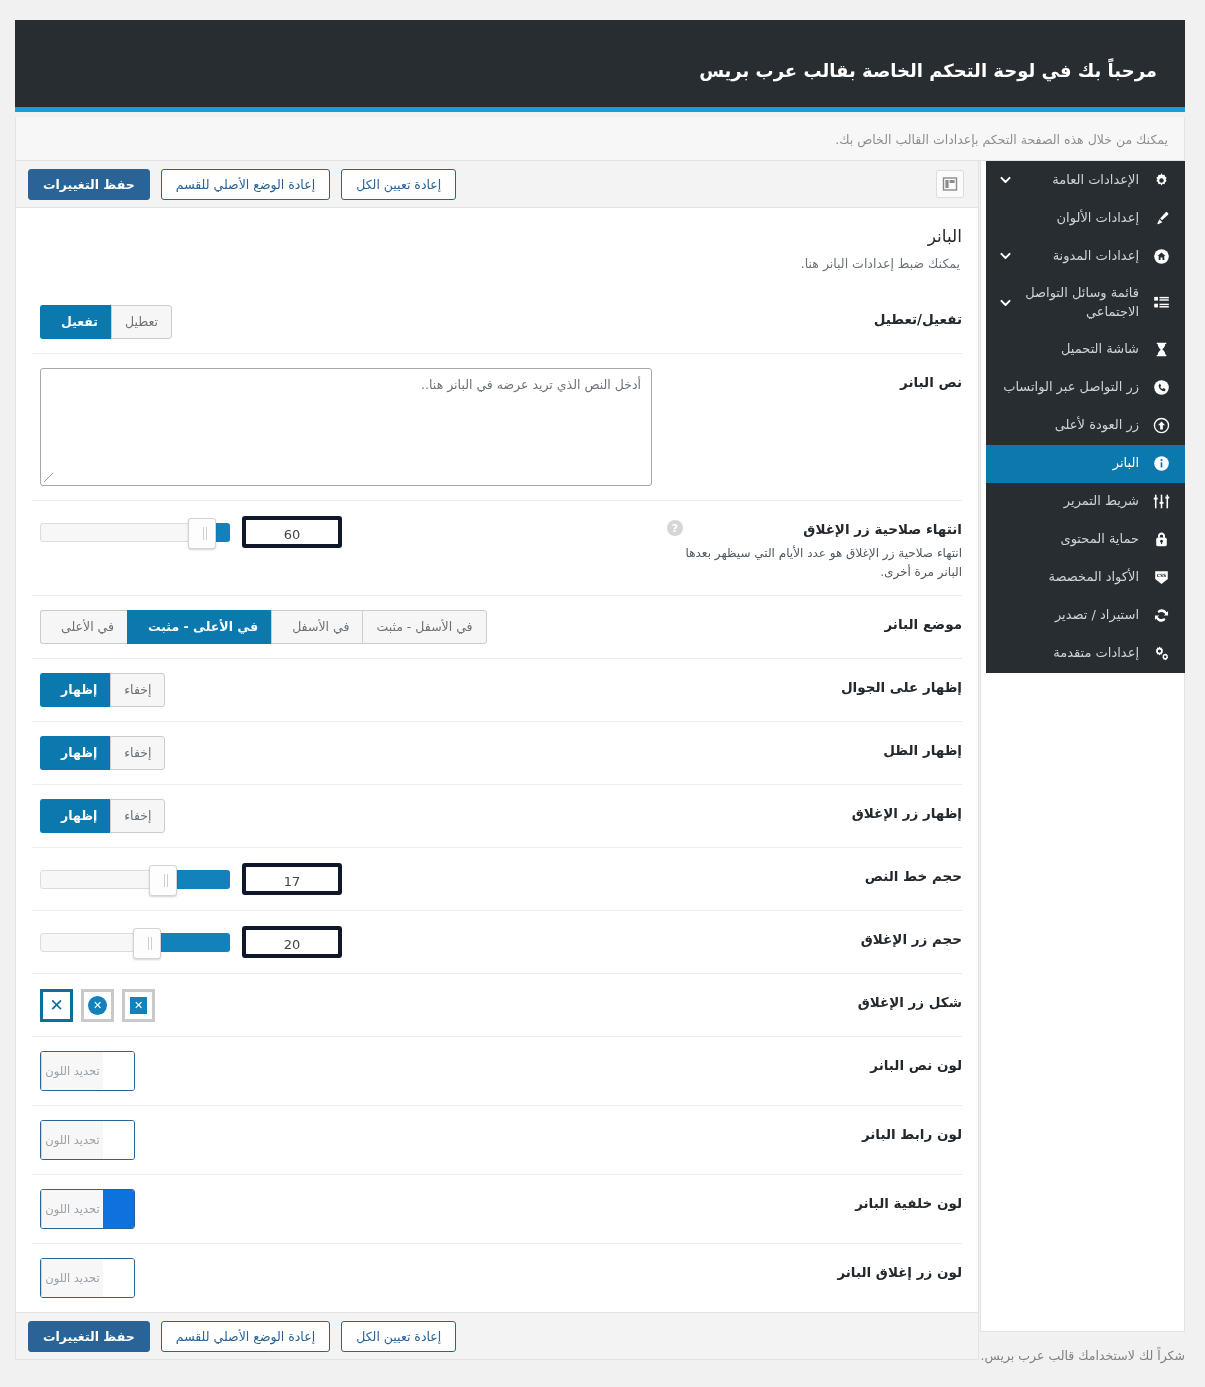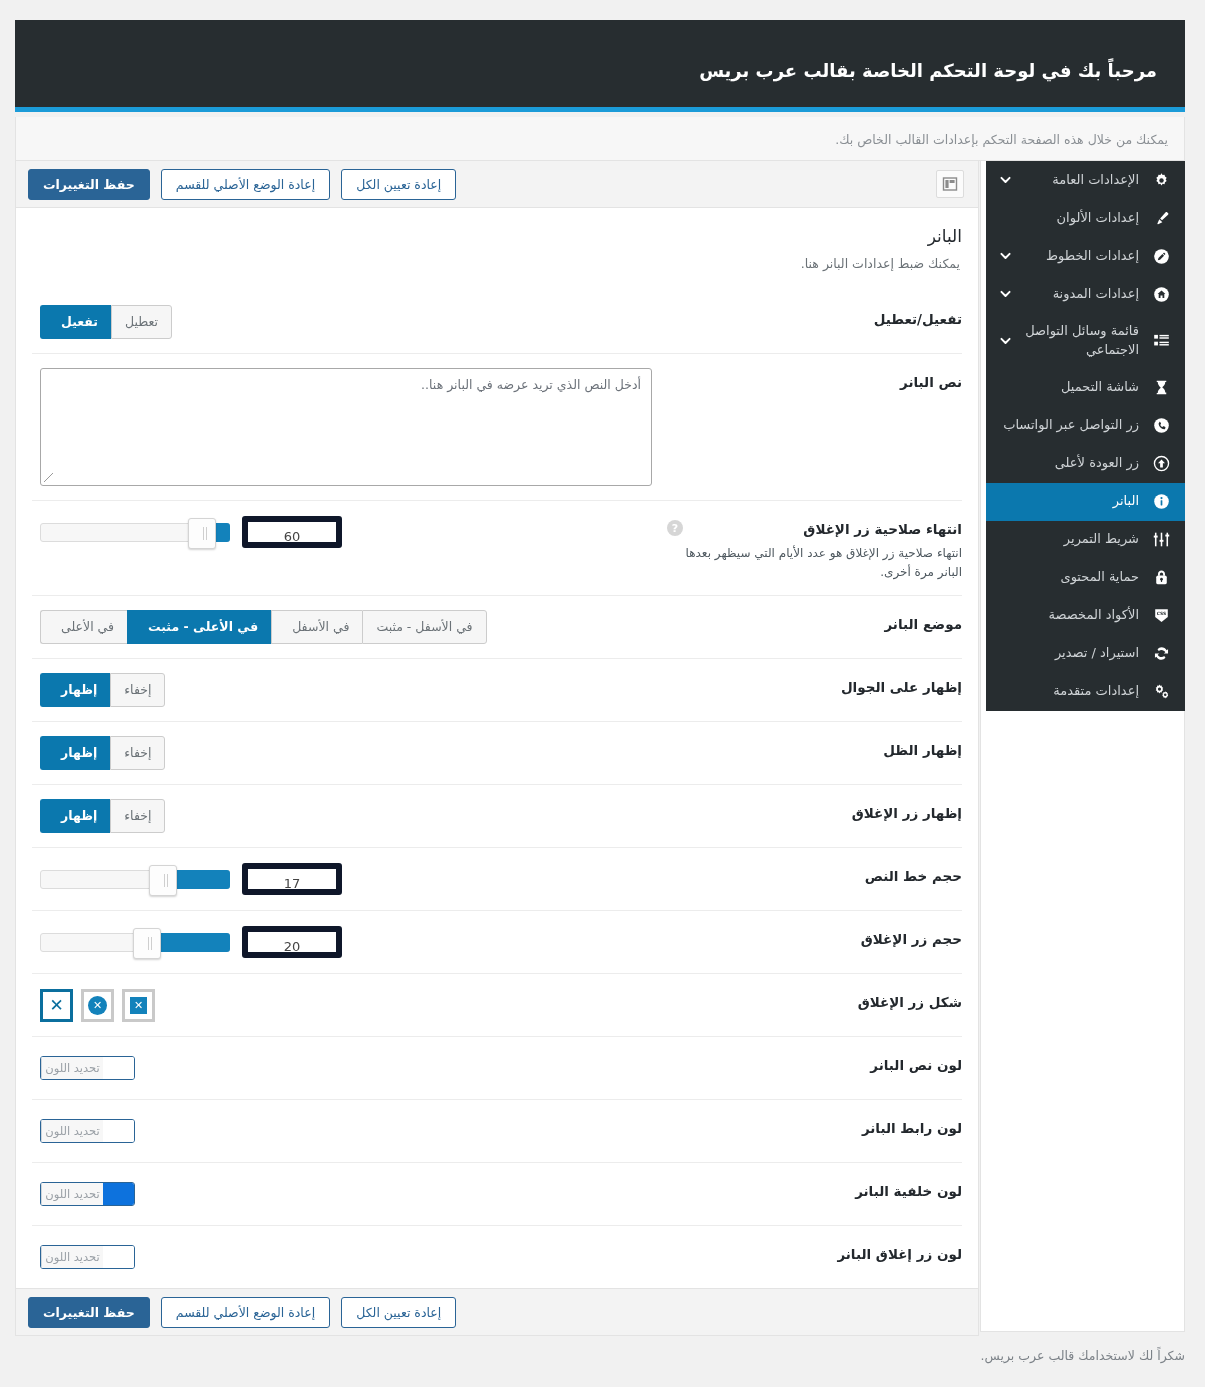--- a/index.html
+++ b/index.html
@@ -234,21 +234,21 @@
     background: #0b78ae;
     border-color: #0b78ae;
     color: #ffffff;
     font-weight: bold;
   }
 
   
   .slider-wrap { display: flex; align-items: center; gap: 12px; }
   .slider-num {
     width: 100px; height: 32px;
-    border: 6px solid #0f172a;
+    border: 4px solid #0f172a;
     border-radius: 3px;
     background: #ffffff;
     text-align: center;
     font-size: 13px;
     color: #444;
     font-family: "DejaVu Sans", "Liberation Sans", sans-serif;
     line-height: 30px;
   }
   .slider-track {
     position: relative;
@@ -303,21 +303,21 @@
     background: #1382bb;
     color: #ffffff;
     font-size: 11px; font-weight: bold;
     display: flex; align-items: center; justify-content: center;
   }
   .pl-x { color: #0b6f9e; font-size: 17px; font-weight: bold; line-height: 1; }
 
   
   .colorpick {
     display: flex; flex-direction: row;
-    height: 24px;
+    height: 40px;
     border: 1px solid #2a6496;
     border-radius: 3px;
     overflow: hidden;
     width: 95px;
   }
   .cp-text {
     flex: 1;
     background: #f7f7f7;
     color: #9aa0a6;
     font-size: 11.5px;
@@ -386,32 +386,20 @@
             <svg width="17" height="17" viewBox="0 0 20 20" fill="#ffffff">
               <path d="M16.6 2.6c-.5-.5-1.2-.4-1.7.1L8.4 9.9l2.2 2.2 7.1-6.6c.5-.5.6-1.2.1-1.7zM7.4 11L5.2 15.9c-.2.5.3 1 .8.8L11 14.5 8.9 12.4z"></path>
             </svg>
           </span>
           <span class="s-label">إعدادات الألوان</span>
         </li>
         <li class="side-item">
           <span class="s-icon">
             <svg width="17" height="17" viewBox="0 0 20 20" fill="#ffffff">
               <circle cx="10" cy="10" r="8.6"></circle>
-              <path d="M13.6 5.8c-.35-.35-.9-.35-1.25 0l-.6.6 1.85 1.85.6-.6c.35-.35.35-.9 0-1.25zM11.1 7.1L6.4 11.8l-.7 2.6 2.6-.7 4.7-4.7z" fill="#272d30"></path>
-            </svg>
-          </span>
-          <span class="s-label">إعدادات الخطوط</span>
-          <span class="s-arrow"><svg width="13" height="13" viewBox="0 0 16 16" fill="none" stroke="#ffffff" stroke-width="2.4" stroke-linecap="round" stroke-linejoin="round">
-              <polyline points="3,6 8,11 13,6"></polyline>
-            </svg></span>
-        </li>
-        <li class="side-item">
-          <span class="s-icon">
-            <svg width="17" height="17" viewBox="0 0 20 20" fill="#ffffff">
-              <circle cx="10" cy="10" r="8.6"></circle>
               <path d="M10 5.2L5.4 9.3h1.3v4.9h2.1v-3h2.4v3h2.1V9.3h1.3z" fill="#272d30"></path>
             </svg>
           </span>
           <span class="s-label">إعدادات المدونة</span>
           <span class="s-arrow"><svg width="13" height="13" viewBox="0 0 16 16" fill="none" stroke="#ffffff" stroke-width="2.4" stroke-linecap="round" stroke-linejoin="round">
               <polyline points="3,6 8,11 13,6"></polyline>
             </svg></span>
         </li>
         <li class="side-item">
           <span class="s-icon">

